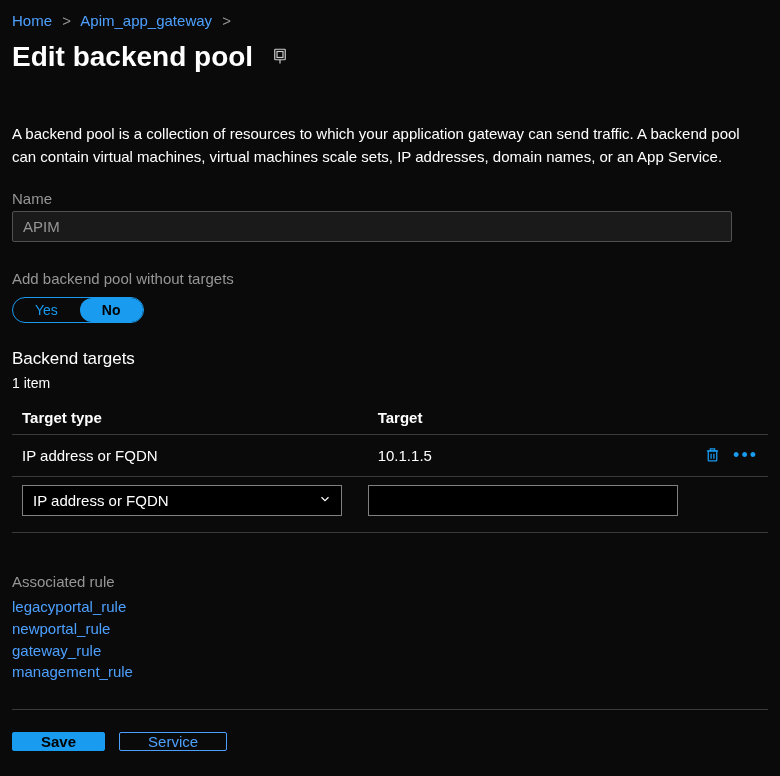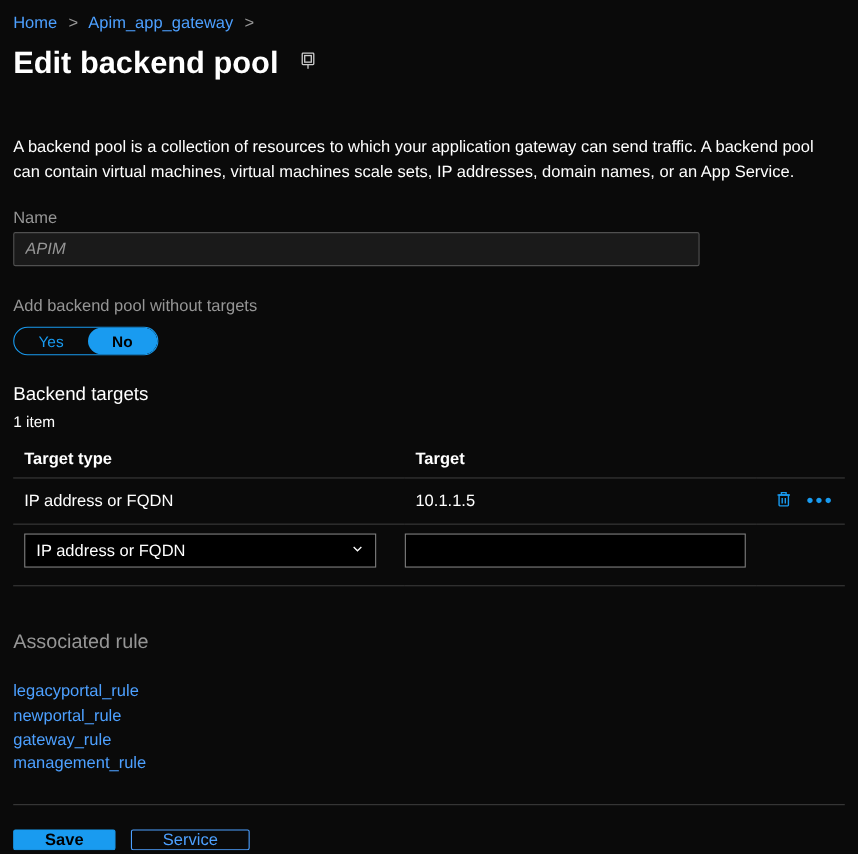--- a/index.html
+++ b/index.html
@@ -17,22 +17,22 @@
     font-family:"Segoe UI",Arial,sans-serif;font-size:15px;width:780px;}
   body{padding:10px 12px 0 12px;box-sizing:border-box;}
   a{color:var(--link);text-decoration:none;}
   .breadcrumb{font-size:15px;padding:2px 0 6px 0;}
   .breadcrumb .sep{color:var(--muted);padding:0 6px;}
   .title-row{display:flex;align-items:center;gap:18px;margin:6px 0 50px 0;}
   h1{font-size:28px;font-weight:600;margin:0;}
   .pin-icon{color:#cccccc;}
   .intro{color:#ffffff;font-size:15px;line-height:1.5;max-width:740px;margin-bottom:22px;}
   .field-label{color:var(--muted);font-size:15px;margin-bottom:4px;}
-  .text-input{width:624px;box-sizing:border-box;background:var(--input-bg);
-    border:1px solid var(--border);color:var(--muted);padding:6px 10px;font-size:15px;border-radius:2px;font-style:italic;}
+  .text-input{width:720px;box-sizing:border-box;background:var(--input-bg);
+    border:1px solid var(--border);color:var(--muted);padding:6px 10px;font-size:15px;border-radius:2px;}
   .section-gap{margin-top:28px;}
   .toggle{display:inline-flex;border:1px solid var(--accent);border-radius:999px;
     overflow:hidden;margin-top:6px;height:24px;}
   .toggle div{font-size:14px;padding:2px 22px;display:flex;align-items:center;cursor:pointer;text-align:right;}
   .toggle .off{color:var(--accent);background:transparent;}
   .toggle .on{color:#000;background:var(--accent);font-weight:600;border-radius:999px;}
   .subhead{font-size:17px;margin-top:26px;}
   .count{font-size:14px;margin-top:6px;}
   table{width:100%;border-collapse:collapse;margin-top:10px;}
   th{ text-align:left;font-weight:600;font-size:15px;padding:8px 10px;
@@ -41,21 +41,21 @@
   .col-type{width:360px;}
   .col-target{}
   .col-act{width:70px;text-align:right;white-space:nowrap;}
   .action-icon{color:var(--accent);cursor:pointer;display:inline-block;vertical-align:middle;}
   .dots{color:var(--accent);font-size:18px;letter-spacing:2px;margin-left:8px;cursor:pointer;display:inline-block;vertical-align:middle;}
   .select-box{position:relative;width:320px;}
   .select-box .box{border:1px solid #808080;background:#000;padding:6px 30px 6px 10px;font-size:15px;}
   .select-box .chev{position:absolute;right:10px;top:7px;color:#fff;}
   .target-input{width:310px;border:1px solid #808080;background:#000;padding:6px 10px;font-size:15px;box-sizing:border-box;}
   .assoc{margin-top:40px;}
-  .assoc .lbl{color:var(--muted);font-size:18px;margin-bottom:24px;}
+  .assoc .lbl{color:var(--muted);font-size:15px;margin-bottom:6px;}
   .rule{color:var(--link);font-size:15px;line-height:1.45;cursor:pointer;}
   hr.footer-sep{border:none;border-top:1px solid var(--border-soft);margin:26px 0 0 0;}
   .footer{display:flex;gap:14px;padding:22px 0 0 0;}
   .btn{font-size:15px;padding:0 28px;cursor:pointer;border-radius:2px;}
   .btn.primary{background:var(--accent);color:#000;border:1px solid var(--accent);font-weight:600;}
   .btn.secondary{background:transparent;color:var(--link);border:1px solid var(--link);}
 </style>
 </head>
 <body>
 

